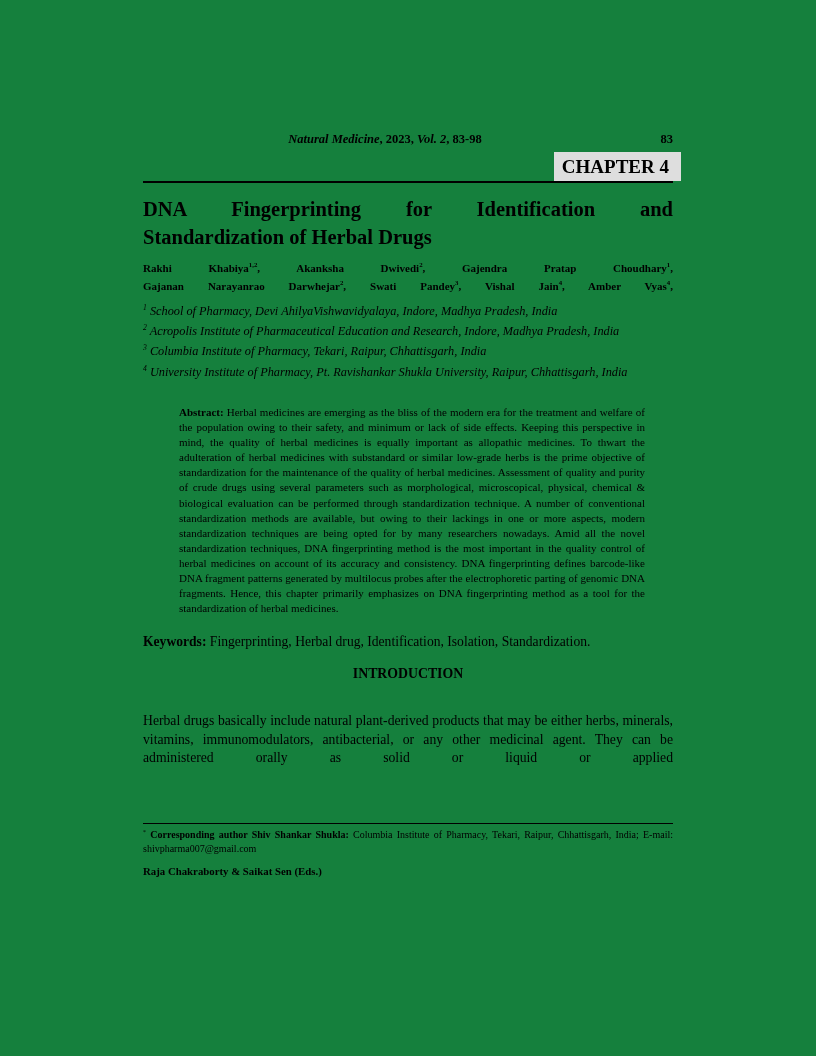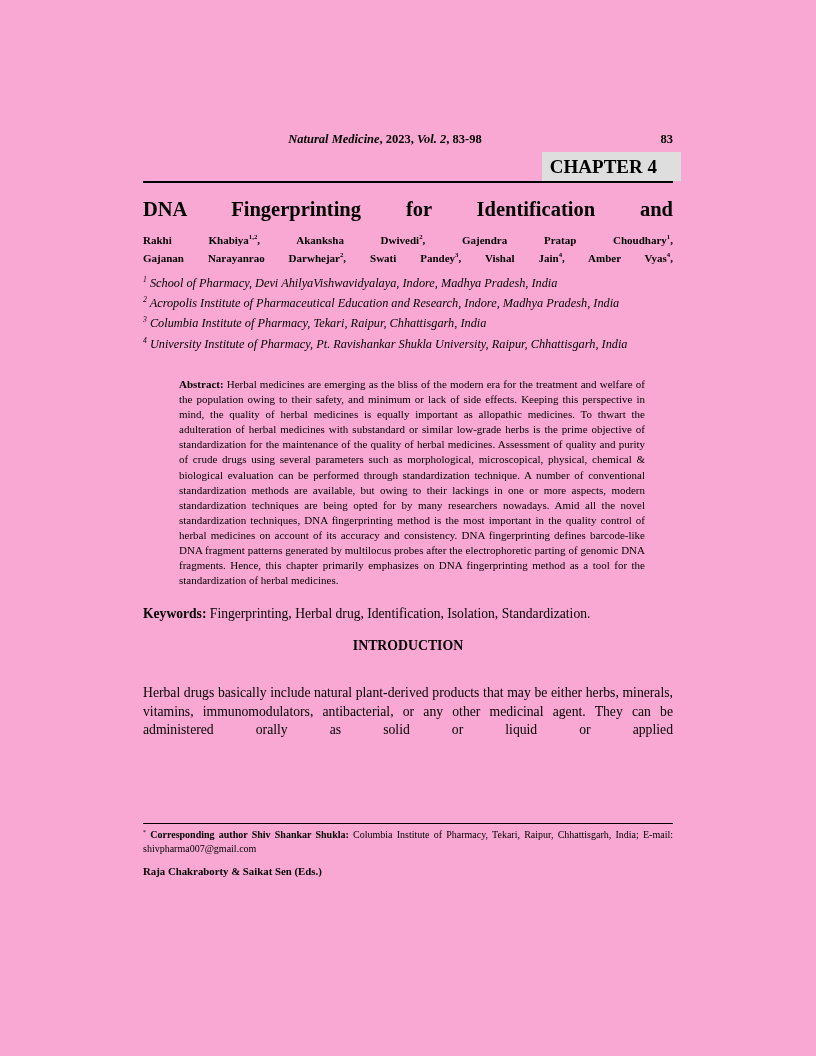--- a/index.html
+++ b/index.html
@@ -4,21 +4,21 @@
 <style>
   html, body {
     margin: 0;
     padding: 0;
     background: #ffffff;
   }
   .page {
     position: relative;
     width: 816px;
     height: 1056px;
-    background: #f9a8d4;
+    background: #15803d;
     color: #000000;
     font-family: "Liberation Serif", "DejaVu Serif", serif;
     overflow: hidden;
   }
   .content {
     position: absolute;
     left: 143px;
     top: 0;
     width: 530px;
   }
@@ -46,21 +46,21 @@
     margin-top: 4px;
     border-bottom: 2px solid #000;
     text-align: right;
   }
   .chapter-badge {
     display: inline-block;
     vertical-align: bottom;
     font-size: 19px;
     font-weight: bold;
     line-height: 22px;
-    padding: 4px 24px 3px 8px;
+    padding: 4px 12px 3px 8px;
     margin-right: -8px;
     text-align: center;
   }
   
   .title {
     margin: 12px 0 0 0;
     font-size: 20.5px;
     font-weight: bold;
     line-height: 28px;
   }
@@ -154,20 +154,21 @@
       <div class="journal-line"><span class="seg-bold-italic">Natural Medicine</span><span class="seg-bold">, 2023, </span><span class="seg-bold-italic">Vol. 2</span><span class="seg-bold">, 83-98</span></div>
       <div class="page-number">83</div>
     </div>
 
     <div class="chapter-row">
       <span class="chapter-badge" style="background: rgb(222, 222, 222);">CHAPTER 4</span>
     </div>
 
     <h1 class="title">
         <div class="title-line-justified">DNA Fingerprinting for Identification and</div>
+        <div>Standardization of Herbal Drugs</div>
       </h1>
 
     <div class="authors">
         <div class="author-line-justified"><b>Rakhi Khabiya<sup>1,2</sup></b><b>, </b><b>Akanksha Dwivedi<sup>2</sup></b><b>, </b><b>Gajendra Pratap Choudhary<sup>1</sup></b><b>, </b></div>
         <div class="author-line-justified"><b>Gajanan Narayanrao Darwhejar<sup>2</sup></b><b>, </b><b>Swati Pandey<sup>3</sup></b><b>, </b><b>Vishal Jain<sup>4</sup></b><b>, </b><b>Amber Vyas<sup>4</sup></b><b>, </b></div>
       </div>
 
     <div class="affiliations">
         <div><sup>1</sup> School of Pharmacy, Devi AhilyaVishwavidyalaya, Indore, Madhya Pradesh, India</div>
         <div><sup>2</sup> Acropolis Institute of Pharmaceutical Education and Research, Indore, Madhya Pradesh, India</div>

